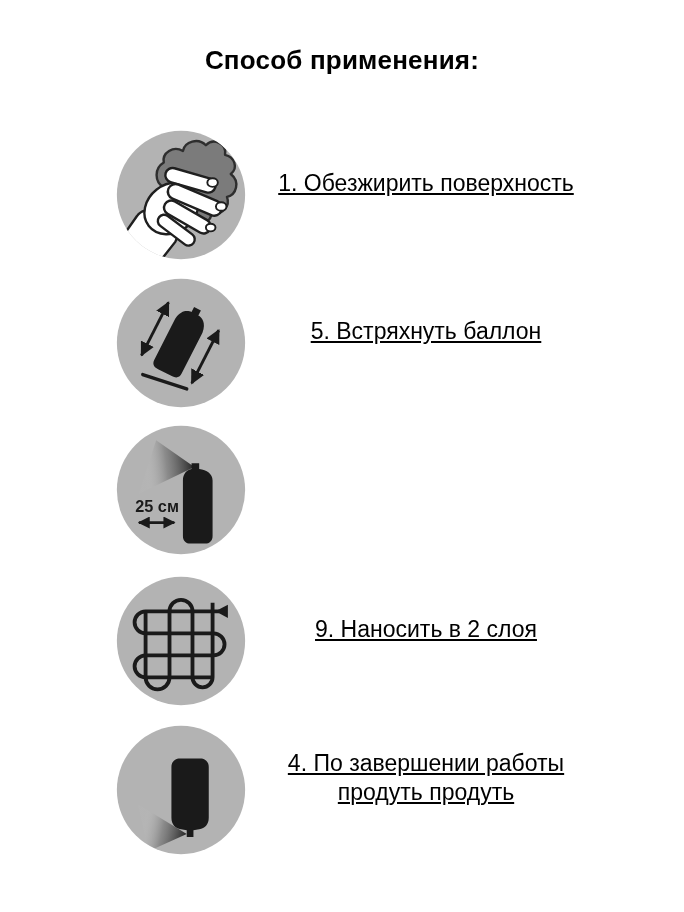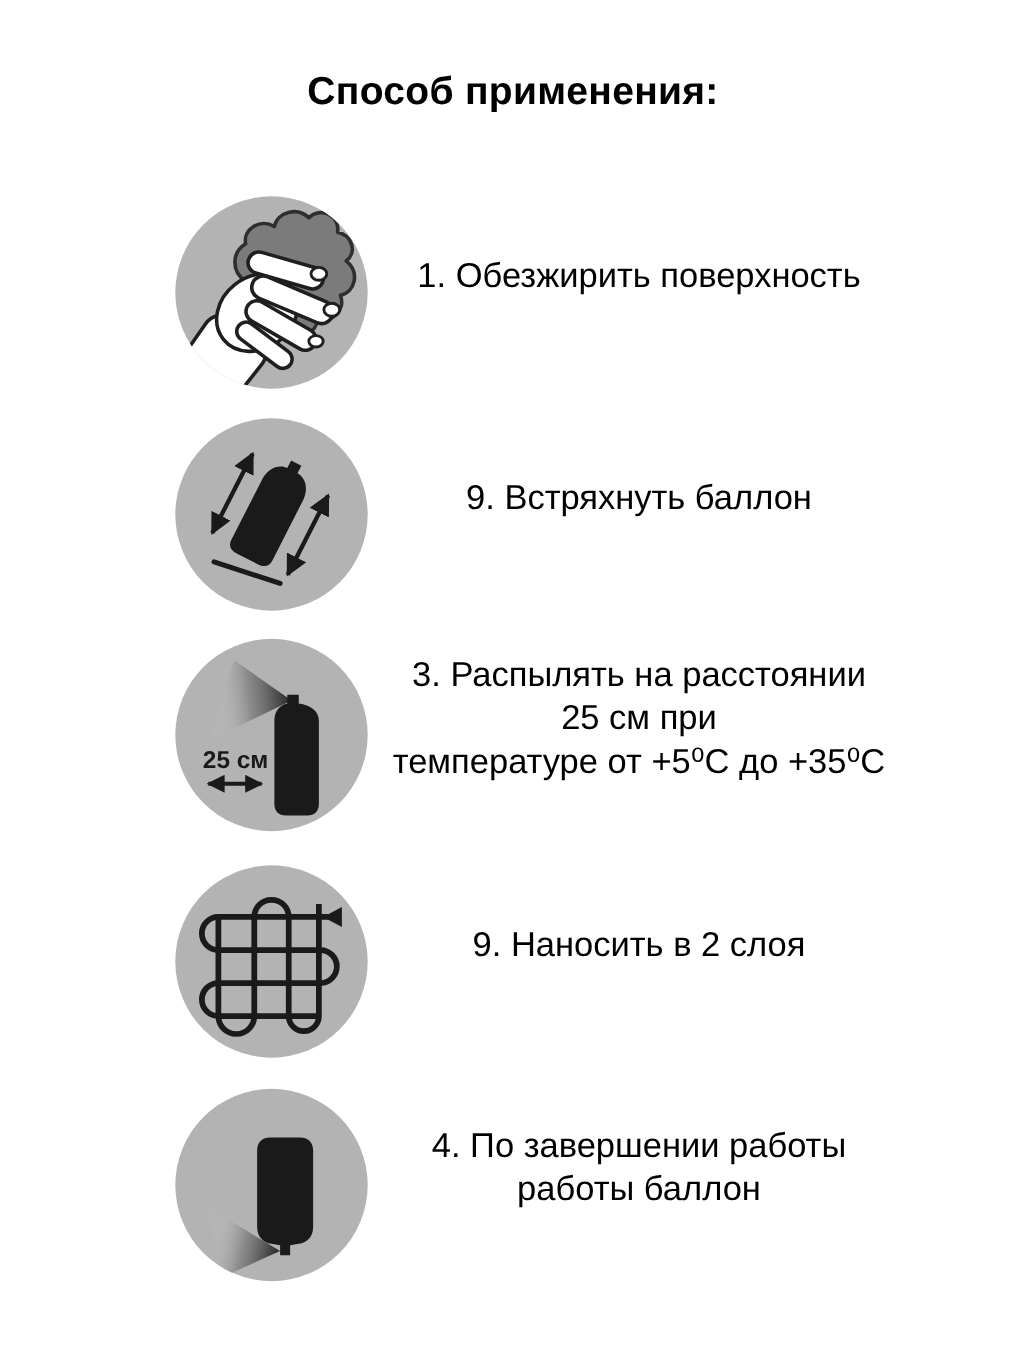--- a/index.html
+++ b/index.html
@@ -13,21 +13,21 @@
     position:absolute;top:45px;left:0;width:684px;
     text-align:center;font-size:26px;font-weight:bold;letter-spacing:.2px;
   }
   .step-row{position:absolute;left:0;width:684px;height:134px;}
   .row-1{top:116px}.row-2{top:264px}.row-3{top:411px}.row-4{top:562px}.row-5{top:711px}
   .badge{position:absolute;left:114px;top:12px;width:134px;height:134px;}
   .badge svg{display:block;width:134px;height:134px;}
   .caption{
     position:absolute;left:248px;top:0;width:356px;height:134px;
     display:flex;flex-direction:column;justify-content:center;align-items:center;
-    font-size:23px;line-height:29px;text-align:center;
+    font-size:23px;line-height:29px;text-align:center;text-decoration:underline;
   }
   .icon-label{font-weight:bold;font-size:17px;}
 </style>
 </head>
 <body>
 
 <div>
 
   <div class="page-title">Способ применения:</div>
 
@@ -75,21 +75,21 @@
           <path d="M -16,-18 C -15,-29 -8,-32 -4,-32 L -4,-38 L 4,-38 L 4,-32
                    C 8,-32 15,-29 16,-18 L 16,30 C 16,35 13,37 8,37 L -8,37
                    C -13,37 -16,35 -16,30 Z" style="fill:var(--icon-black)"></path>
           <line x1="-30" y1="-30" x2="-30" y2="32" style="stroke:var(--icon-black)" stroke-width="3" marker-start="url(#ah2)" marker-end="url(#ah2)"></line>
           <line x1="30" y1="-28" x2="30" y2="34" style="stroke:var(--icon-black)" stroke-width="3" marker-start="url(#ah2)" marker-end="url(#ah2)"></line>
         </g>
         <line x1="30" y1="103" x2="76" y2="118" style="stroke:var(--icon-black)" stroke-width="3.5" stroke-linecap="round"></line>
       </svg>
     </div>
     <div class="caption">
-      <div>9. Встряхнуть баллон</div>
+      <div>5. Встряхнуть баллон</div>
     </div>
   </div>
 
   <div class="step-row row-3">
     <div class="badge">
       <svg viewBox="0 0 140 140">
         <defs>
           <clipPath id="clip3">
               <circle cx="70" cy="70" r="67"></circle>
             </clipPath>
@@ -105,25 +105,20 @@
         <circle cx="70" cy="70" r="67" style="fill:var(--circle-bg)"></circle>
         <g clip-path="url(#clip3)">
           <polygon points="84,46 44,18 26,74" fill="url(#g3)"></polygon>
           <path d="M 72,118 L 72,60 C 72,53 76,49 81,48 L 81,42 L 89,42 L 89,48
                    C 97,49 103,53 103,60 L 103,118 C 103,123 100,126 95,126
                    L 80,126 C 75,126 72,123 72,118 Z" style="fill:var(--icon-black)"></path>
           <text x="45" y="93" text-anchor="middle" class="icon-label" style="fill:var(--icon-black)">25 см</text>
           <line x1="26" y1="104" x2="63" y2="104" style="stroke:var(--icon-black)" stroke-width="2.8" marker-start="url(#ah3)" marker-end="url(#ah3)"></line>
         </g>
       </svg>
-    </div>
-    <div class="caption">
-      <div>3. Распылять на расстоянии</div>
-      <div>25 см при</div>
-      <div>температуре от +5⁰С до +35⁰С</div>
     </div>
   </div>
 
   <div class="step-row row-4">
     <div class="badge">
       <svg viewBox="0 0 140 140">
         <circle cx="70" cy="70" r="67" style="fill:var(--circle-bg)"></circle>
         <g fill="none" style="stroke:var(--icon-black)" stroke-width="4" stroke-linecap="butt">
           <path d="M 110,39 L 33,39 A 11.5,11.5 0 0 0 33,62 L 104,62 A 11.5,11.5 0 0 1 104,85
                    L 33,85 A 11.5,11.5 0 0 0 33,108 L 104,108"></path>
@@ -155,17 +150,17 @@
         <g clip-path="url(#clip5)">
           <polygon points="76,116 25,85 36,134" fill="url(#g5)"></polygon>
           <path d="M 60,46 C 60,40 64,37 69,37 L 90,37 C 95,37 99,40 99,46
                    L 99,99 C 99,106 95,110 89,111 L 83,112 L 83,119 L 76,119
                    L 76,112 L 70,111 C 64,110 60,106 60,99 Z" style="fill:var(--icon-black)"></path>
         </g>
       </svg>
     </div>
     <div class="caption">
       <div>4. По завершении работы</div>
-      <div>работы баллон</div>
+      <div>продуть продуть</div>
     </div>
   </div>
 
 </div>
 
 </body></html>

